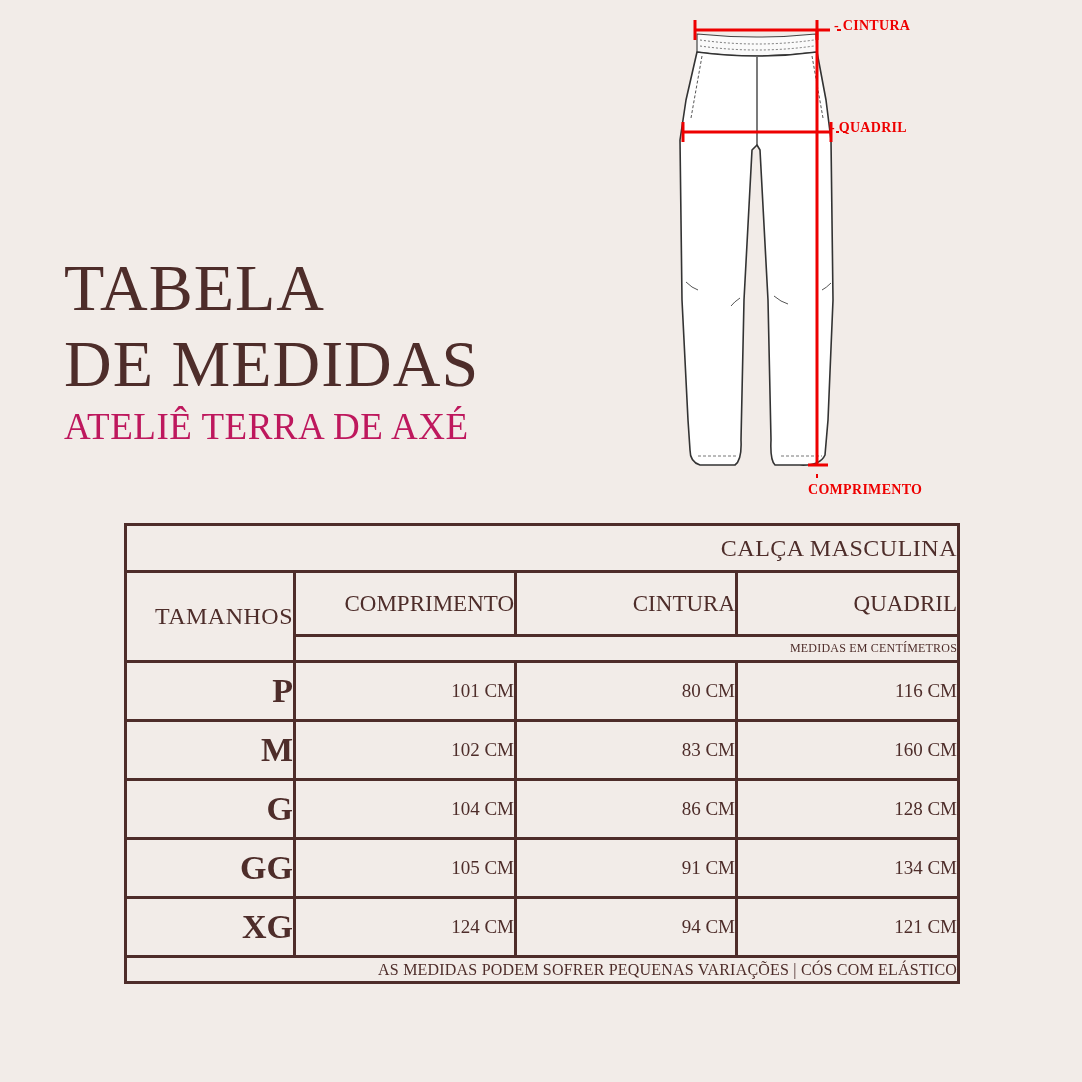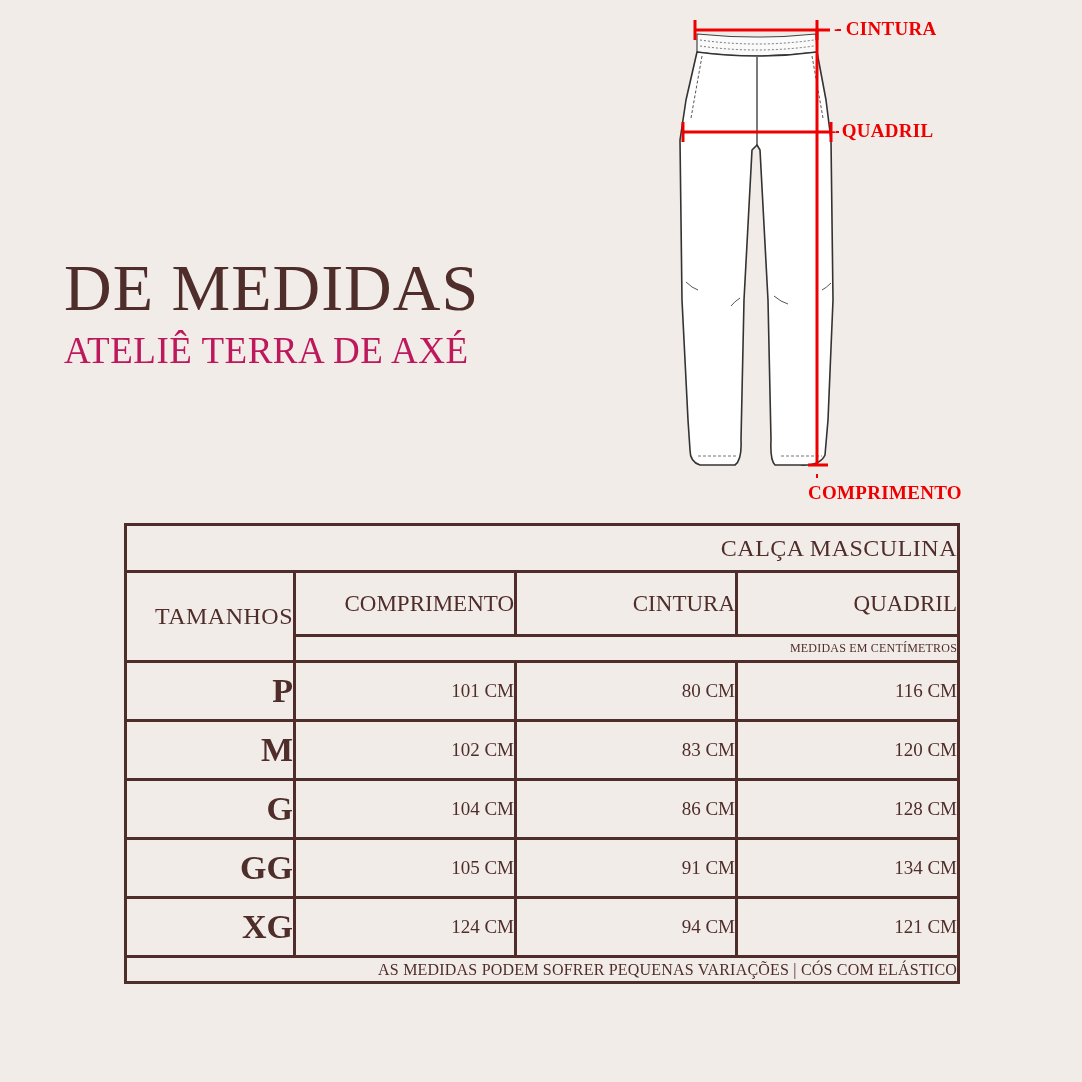--- a/index.html
+++ b/index.html
@@ -4,21 +4,21 @@
   <style>
     * { box-sizing: border-box; margin: 0; padding: 0; }
     html, body { width: 1082px; height: 1082px; background: #f2ece8; overflow: hidden; }
     body { position: relative; font-family: "Liberation Serif", "DejaVu Serif", serif; color: #4e2d2a; }
 
     .title-block { position: absolute; left: 64px; top: 250px; }
     .title-line { font-size: 66px; line-height: 76px; letter-spacing: 1px; color: #4e2d2a; white-space: nowrap; }
     .subtitle { font-size: 37px; line-height: 46px; letter-spacing: 0.5px; color: #be185d; margin-top: 2px; white-space: nowrap; }
 
     .illustration { position: absolute; left: 670px; top: 10px; width: 400px; height: 500px; }
-    .measure-label { position: absolute; color: #ee0000; font-size: 19px; font-weight: bold; white-space: nowrap; letter-spacing: 0.3px; }
+    .measure-label { position: absolute; color: #ee0000; font-size: 14px; font-weight: bold; white-space: nowrap; letter-spacing: 0.3px; }
 
     table.size-table {
       position: absolute; left: 124px; top: 523px; width: 833px;
       border-collapse: collapse; table-layout: fixed;
       border: 3px solid #4e2d2a;
     }
     .size-table td, .size-table th {
       border: 3px solid #4e2d2a; text-align: right; vertical-align: middle;
       font-weight: normal; color: #4e2d2a; padding: 0;
     }
@@ -27,20 +27,21 @@
     .t-sizes-head { font-size: 24px; letter-spacing: 0.5px; }
     .t-sub { height: 26px; font-size: 12px; letter-spacing: 0.2px; }
     .t-row td { height: 59px; font-size: 19px; }
     .t-row td.size-cell { font-size: 34px; font-weight: bold; }
     .t-foot { height: 26px; font-size: 16px; letter-spacing: 0.2px; }
   </style>
 </head>
 <body>
 
 <div class="title-block">
+  <div class="title-line">TABELA</div>
   <div class="title-line">DE MEDIDAS</div>
   <div class="subtitle">ATELIÊ TERRA DE AXÉ</div>
 </div>
 
 <div class="illustration">
   <svg width="400" height="500" viewBox="670 10 400 500" style="position:absolute;left:0;top:0;">
 
     <path d="M697 34 Q757 40 816 34 L817 52 Q757 60 697 52 Z" fill="#fafafa" stroke="#444" stroke-width="1.2"></path>
     <path d="M700 40 Q757 48 814 40 M700 46 Q757 54 814 46" fill="none" stroke="#777" stroke-width="1" stroke-dasharray="2 2"></path>
 
@@ -104,21 +105,21 @@
   <tr class="t-row">
     <td class="size-cell">P</td>
     <td>101 CM</td>
     <td>80 CM</td>
     <td>116 CM</td>
   </tr>
   <tr class="t-row">
     <td class="size-cell">M</td>
     <td>102 CM</td>
     <td>83 CM</td>
-    <td>120 CM</td>
+    <td>160 CM</td>
   </tr>
   <tr class="t-row">
     <td class="size-cell">G</td>
     <td>104 CM</td>
     <td>86 CM</td>
     <td>128 CM</td>
   </tr>
   <tr class="t-row">
     <td class="size-cell">GG</td>
     <td>105 CM</td>

